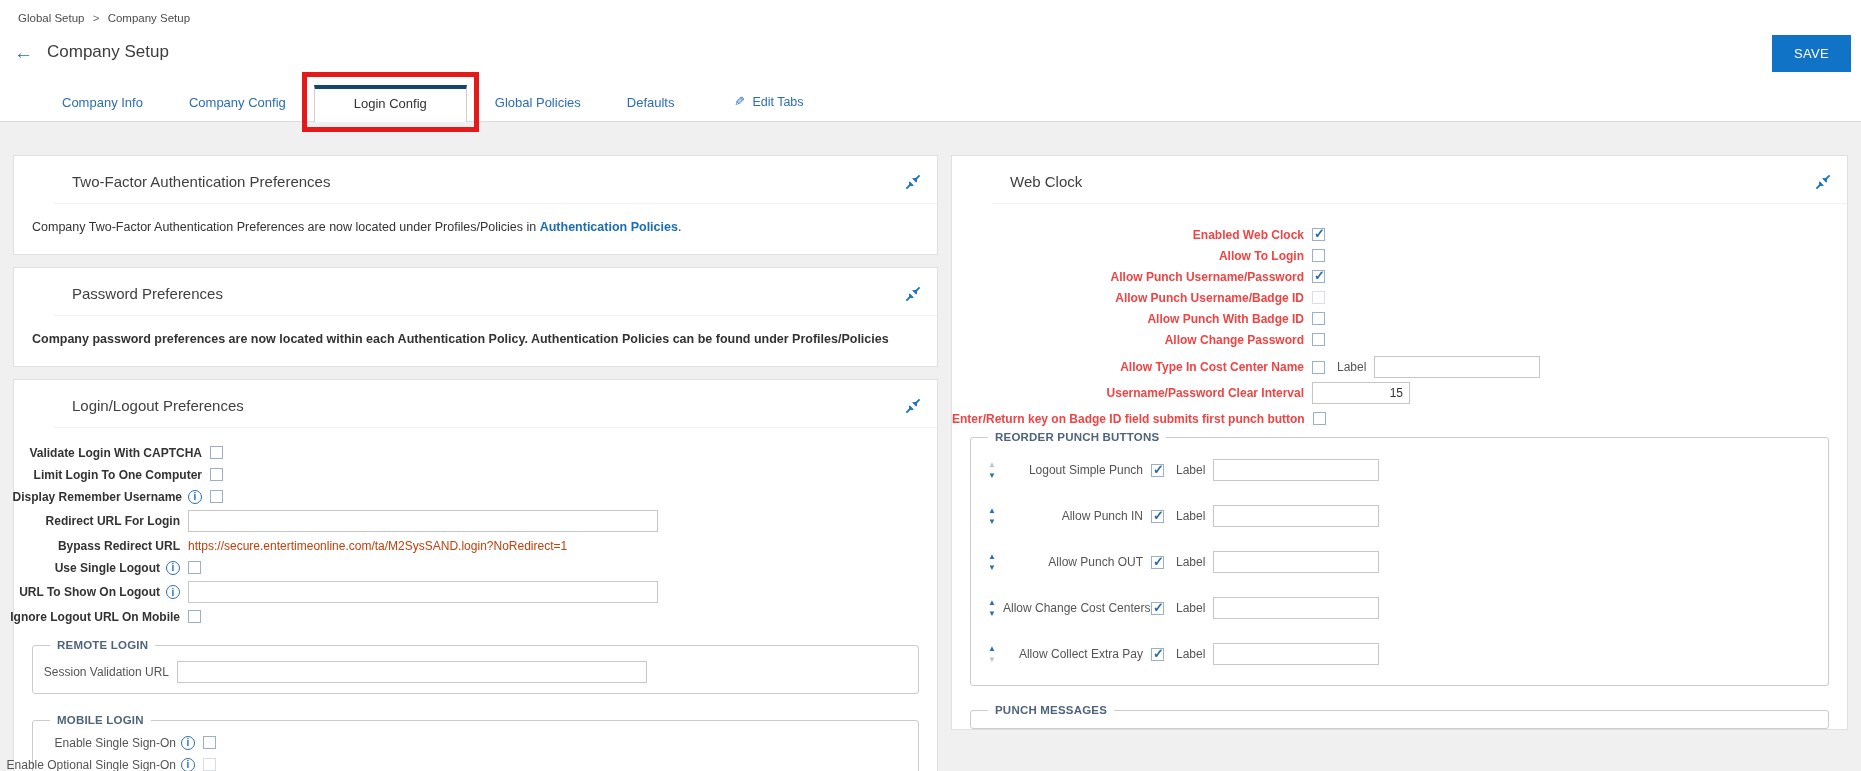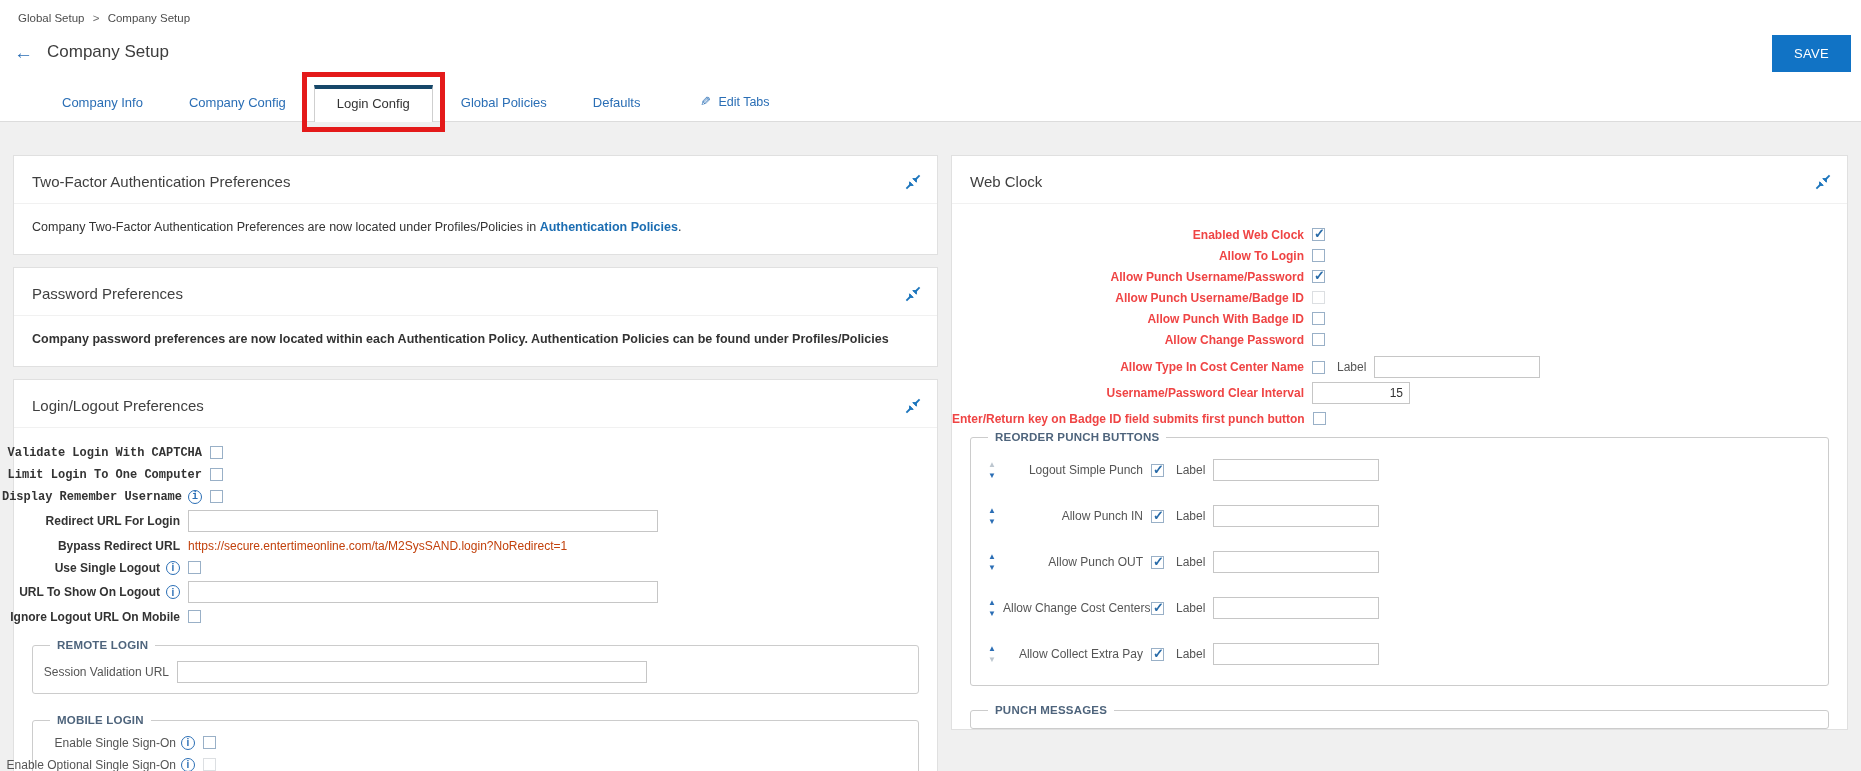--- a/index.html
+++ b/index.html
@@ -29,46 +29,46 @@
     border-bottom:1px solid #dcdcdc;
   }
   .tab {
     font-size:13px; color:#2a6eb5; padding:10px 18px 11px; cursor:pointer;
     margin-right:10px; white-space:nowrap;
   }
   .tab.active {
     position:relative; background:#fff; color:#333;
     border:1px solid #cfcfcf; border-bottom:none;
     border-top:4px solid #164769;
-    padding:7px 22px 11px; margin-bottom:-1px;
+    padding:7px 39px 11px; margin-bottom:-1px;
   }
   .annotation-box {
     position:absolute; top:-17px; left:-13px; right:-13px; bottom:-10px;
     border:5px solid #e41a1a; pointer-events:none; z-index:6;
   }
   .edit-tabs { display:flex; align-items:center; gap:7px; color:#2a6eb5; font-size:12.5px; padding:10px 4px 12px; margin-left:28px; cursor:pointer; }
   .pencil { font-size:13px; transform:scaleX(-1); display:inline-block; }
   
   .content {
     background:#f0f0f0; height:649px; padding:33px 13px 0;
     display:flex; gap:13px; align-items:flex-start;
   }
   .col-left { width:925px; flex:none; }
   .col-right { flex:1; }
   .card { background:#fff; border:1px solid #e0e0e0; margin-bottom:12px; }
-  .card-hd { display:flex; justify-content:space-between; align-items:center; padding:17px 16px 13px 18px; border-bottom:1px solid #f1f1f1; }
+  .card-hd { display:flex; justify-content:space-between; align-items:center; padding:17px 16px 13px 18px; border-bottom:1px solid #f1f1f1;margin-left:40px; }
   .card-title { font-size:15px; color:#3f3f3f; font-weight:400; }
   .collapse-btn { width:16px; height:16px; cursor:pointer; flex:none; }
   .card-bd { padding:16px 18px 20px; font-size:12.5px; color:#333; }
   .card-bd.bold { font-weight:700; }
   a.inline-link { color:#1b6db2; font-weight:700; text-decoration:none; cursor:pointer; }
   
   .row { display:flex; align-items:center; margin-bottom:5px; min-height:17px; }
   .lbl { font-size:12px; font-weight:700; color:#333; display:flex; justify-content:flex-end; align-items:center; gap:6px; white-space:nowrap; flex:none; }
-  .lblA { width:188px;font-family:Liberation Mono, monospace; }
+  .lblA { width:188px; }
   .lblB { width:166px; }
   .cb {
     width:13px; height:13px; border:1px solid #99b0c7; background:#fff;
     margin-left:8px; flex:none; position:relative; cursor:pointer;
   }
   .cb.checked::after { content:"✓"; position:absolute; left:1px; top:-3px; color:#2a6ca9; font-size:13px; font-weight:700; }
   .cb.dim { border-color:#dcdfe2; }
   .info {
     width:14px; height:14px; border:1px solid #2a6eb5; border-radius:50%;
     color:#2a6eb5; font-size:10px; font-weight:700;

